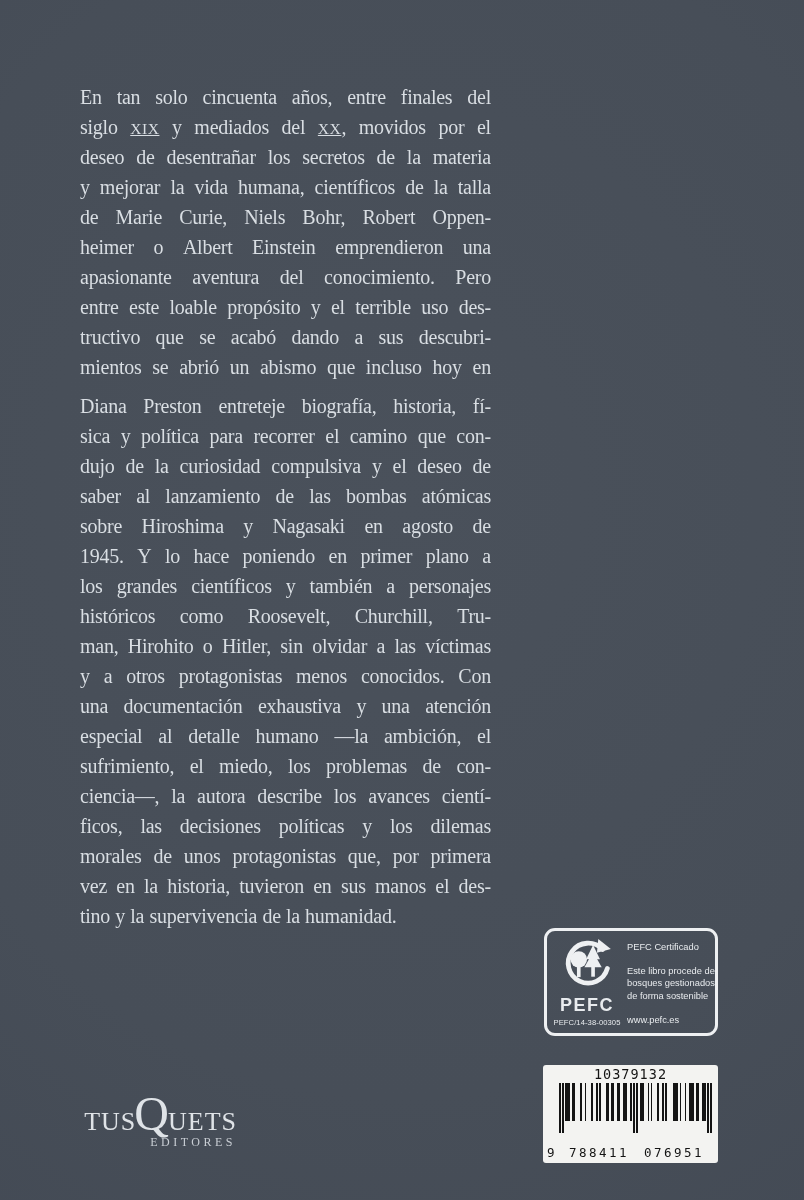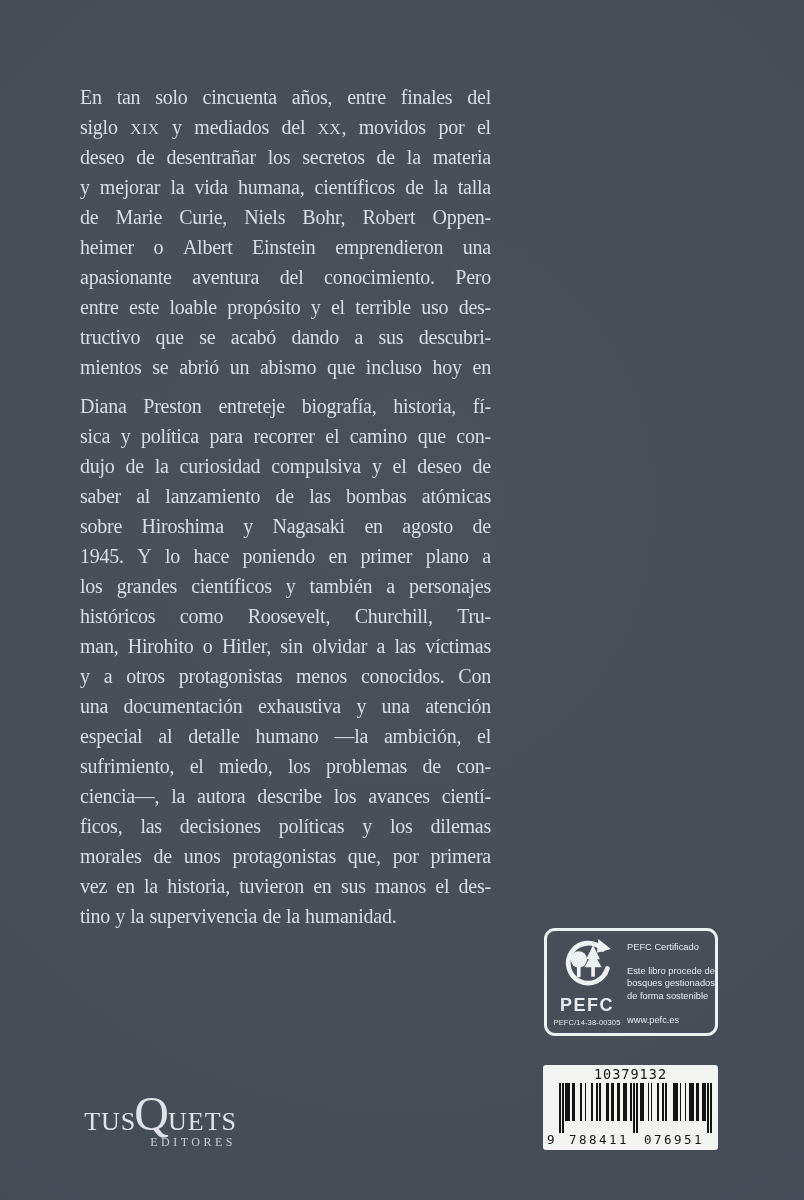--- a/index.html
+++ b/index.html
@@ -18,41 +18,41 @@
     color:#d9dee3;font-size:20px;letter-spacing:-0.25px;
   }
   .para{margin:0;}
   .para + .para{margin-top:9px;}
   .line{
     display:flex;justify-content:space-between;
     height:30px;line-height:30px;white-space:pre;overflow:hidden;
   }
   .line span{flex:0 0 auto;}
   .line.last{justify-content:flex-start;gap:0.26em;}
-  .sc{font-size:0.78em;letter-spacing:0.5px;}
+  .sc{font-size:0.78em;letter-spacing:0.5px;text-decoration:underline;}
 
   
   .pefc-box{
     position:absolute;left:544px;top:928px;width:174px;height:108px;
     box-sizing:border-box;border:3px solid #eef0f2;border-radius:11px;
     padding:8px 9px 7px 9px;display:flex;gap:9px;
     color:#e8ebee;font-family:"Liberation Sans","DejaVu Sans",sans-serif;
   }
   .pefc-left{width:62px;display:flex;flex-direction:column;align-items:center;}
   .pefc-logo-word{font-weight:bold;font-size:18px;letter-spacing:1.5px;line-height:19px;margin-top:1px;}
   .pefc-code{font-size:7.6px;letter-spacing:0.1px;margin-top:3px;white-space:nowrap;}
   .pefc-right{
     flex:1;display:flex;flex-direction:column;justify-content:space-between;
     font-size:9.3px;line-height:12.5px;padding-top:2px;
   }
   .pefc-desc{width:98px;}
 
   
   .barcode-box{
-    position:absolute;left:543px;top:1065px;width:175px;height:85px;
+    position:absolute;left:543px;top:1065px;width:175px;height:98px;
     background:#f3f3f1;border-radius:3px;box-sizing:border-box;
     font-family:"DejaVu Sans Mono","Liberation Mono",monospace;color:#141414;
   }
   .barcode-top{
     text-align:center;font-size:13.5px;line-height:17px;letter-spacing:1px;padding-top:1px;
   }
   .barcode-bars{display:block;margin-left:16px;}
   .barcode-digits span{
     position:absolute;bottom:3px;font-size:12.5px;line-height:14px;letter-spacing:2.5px;
   }

